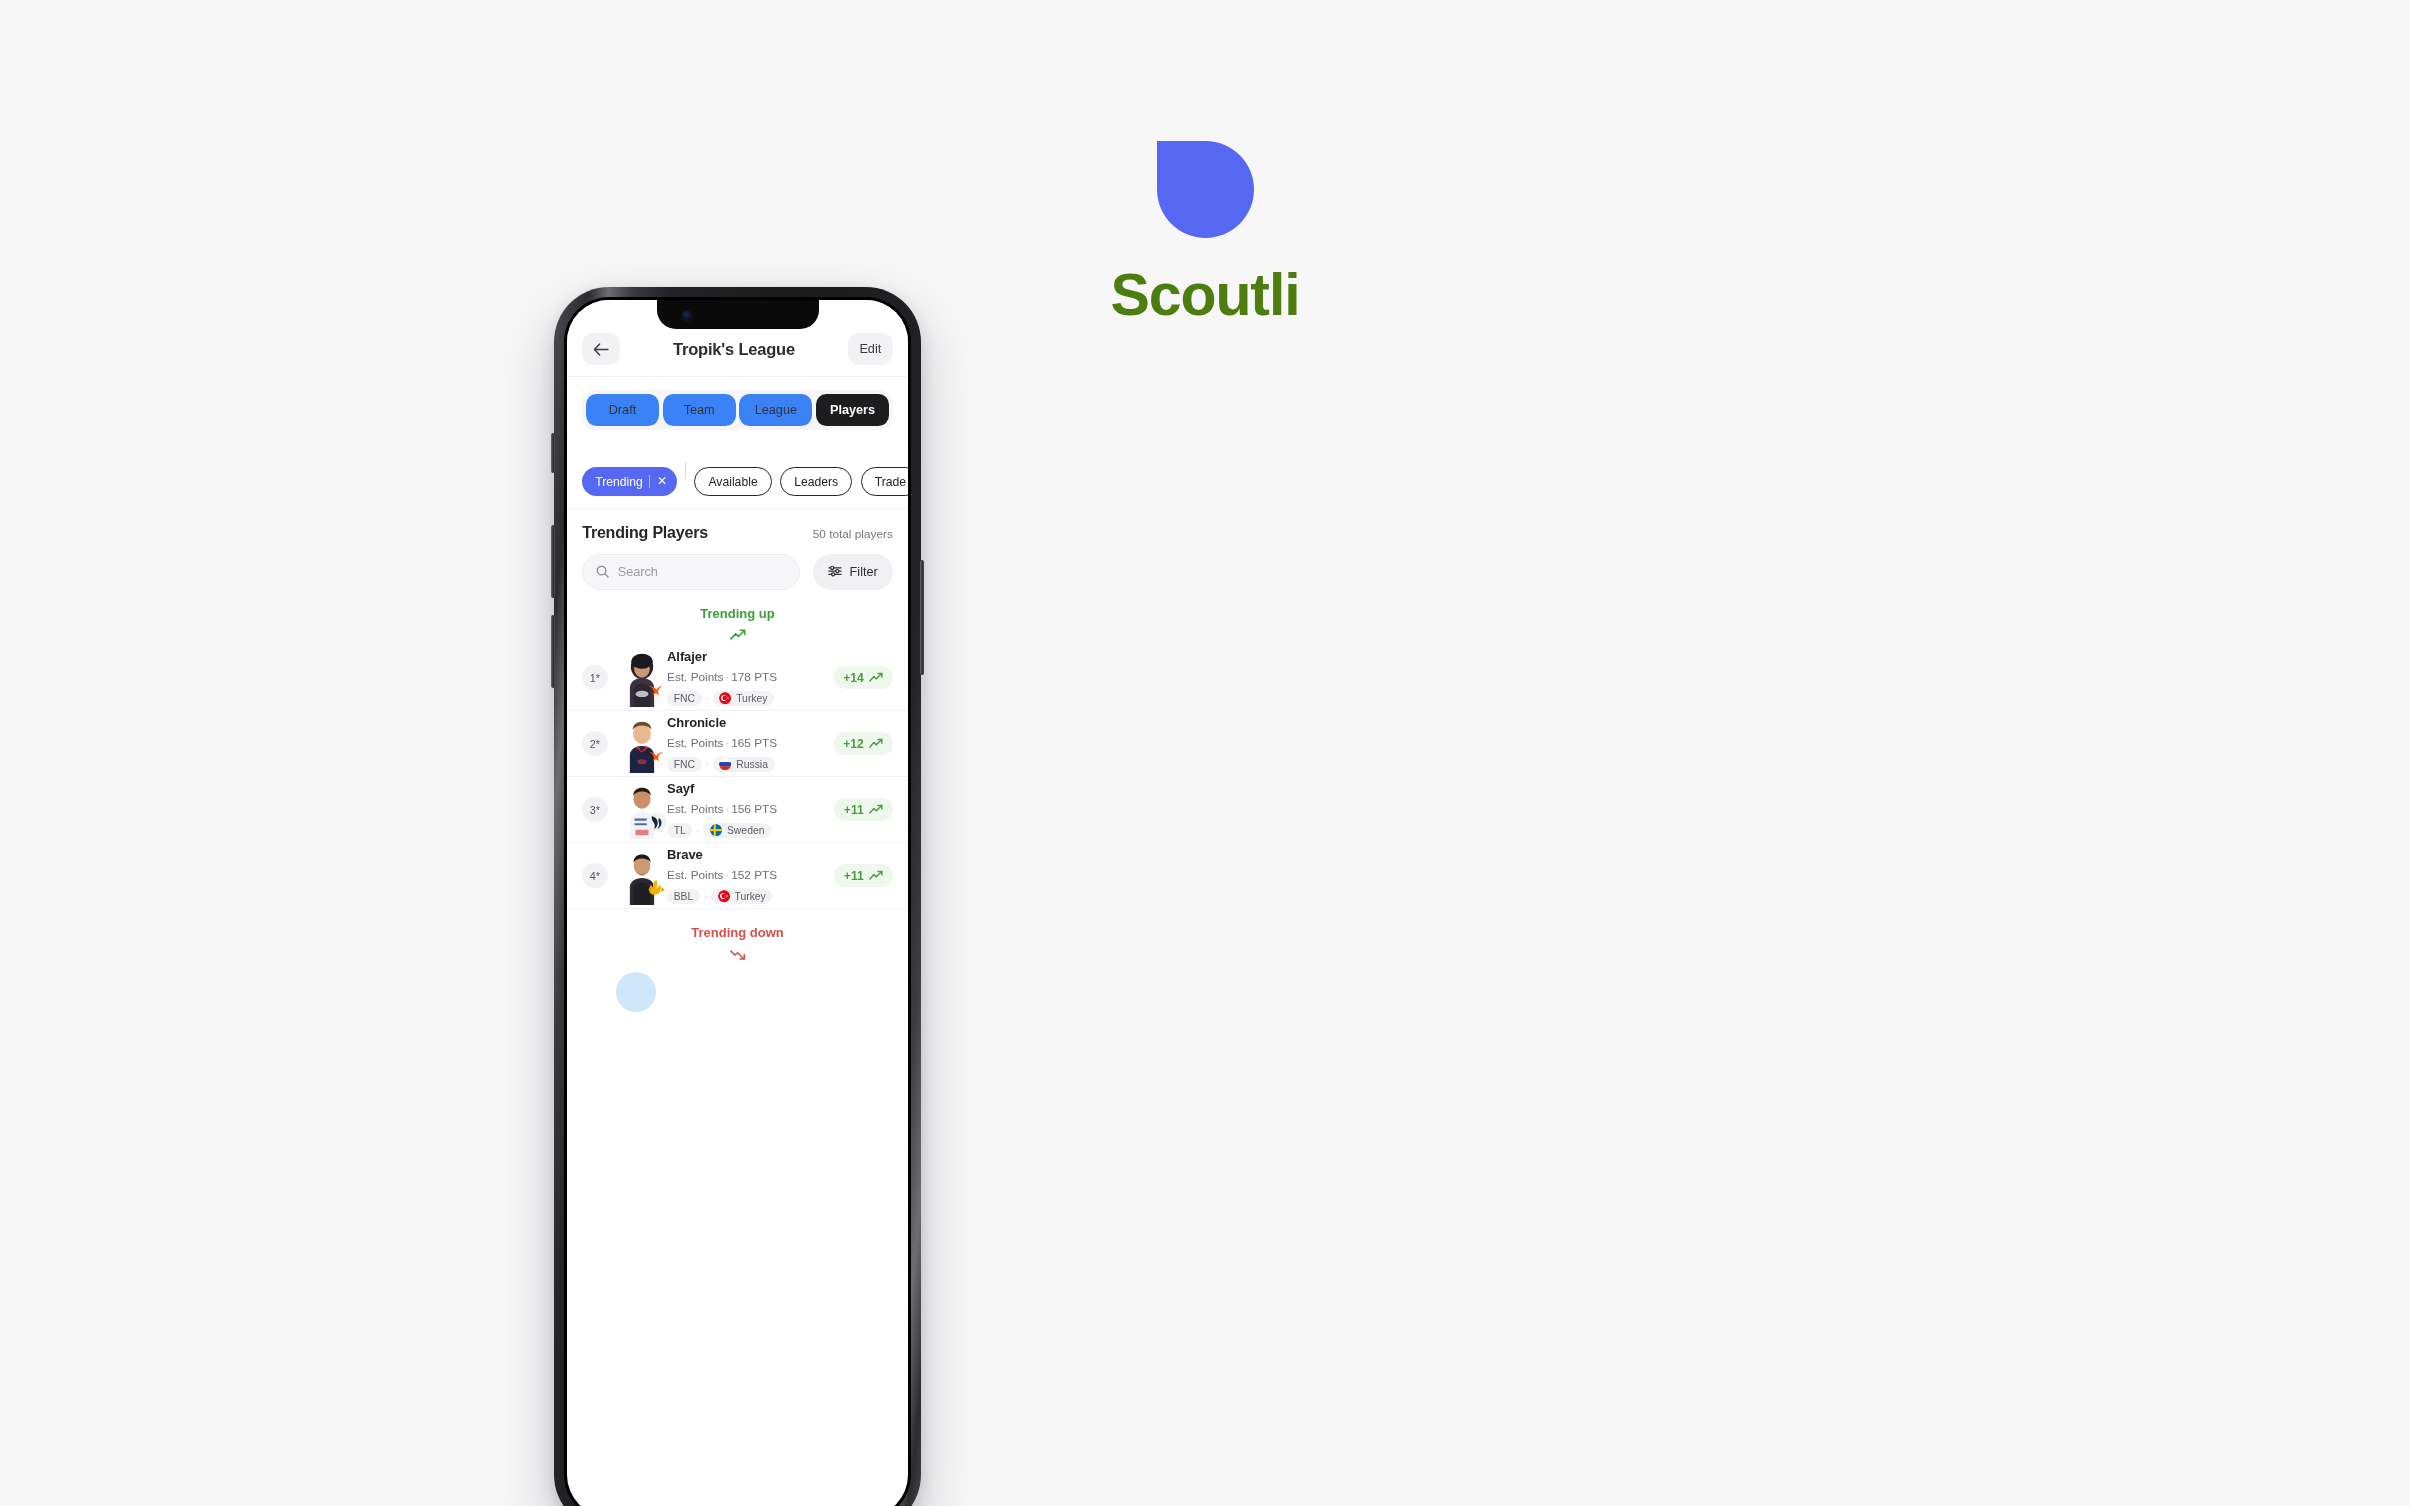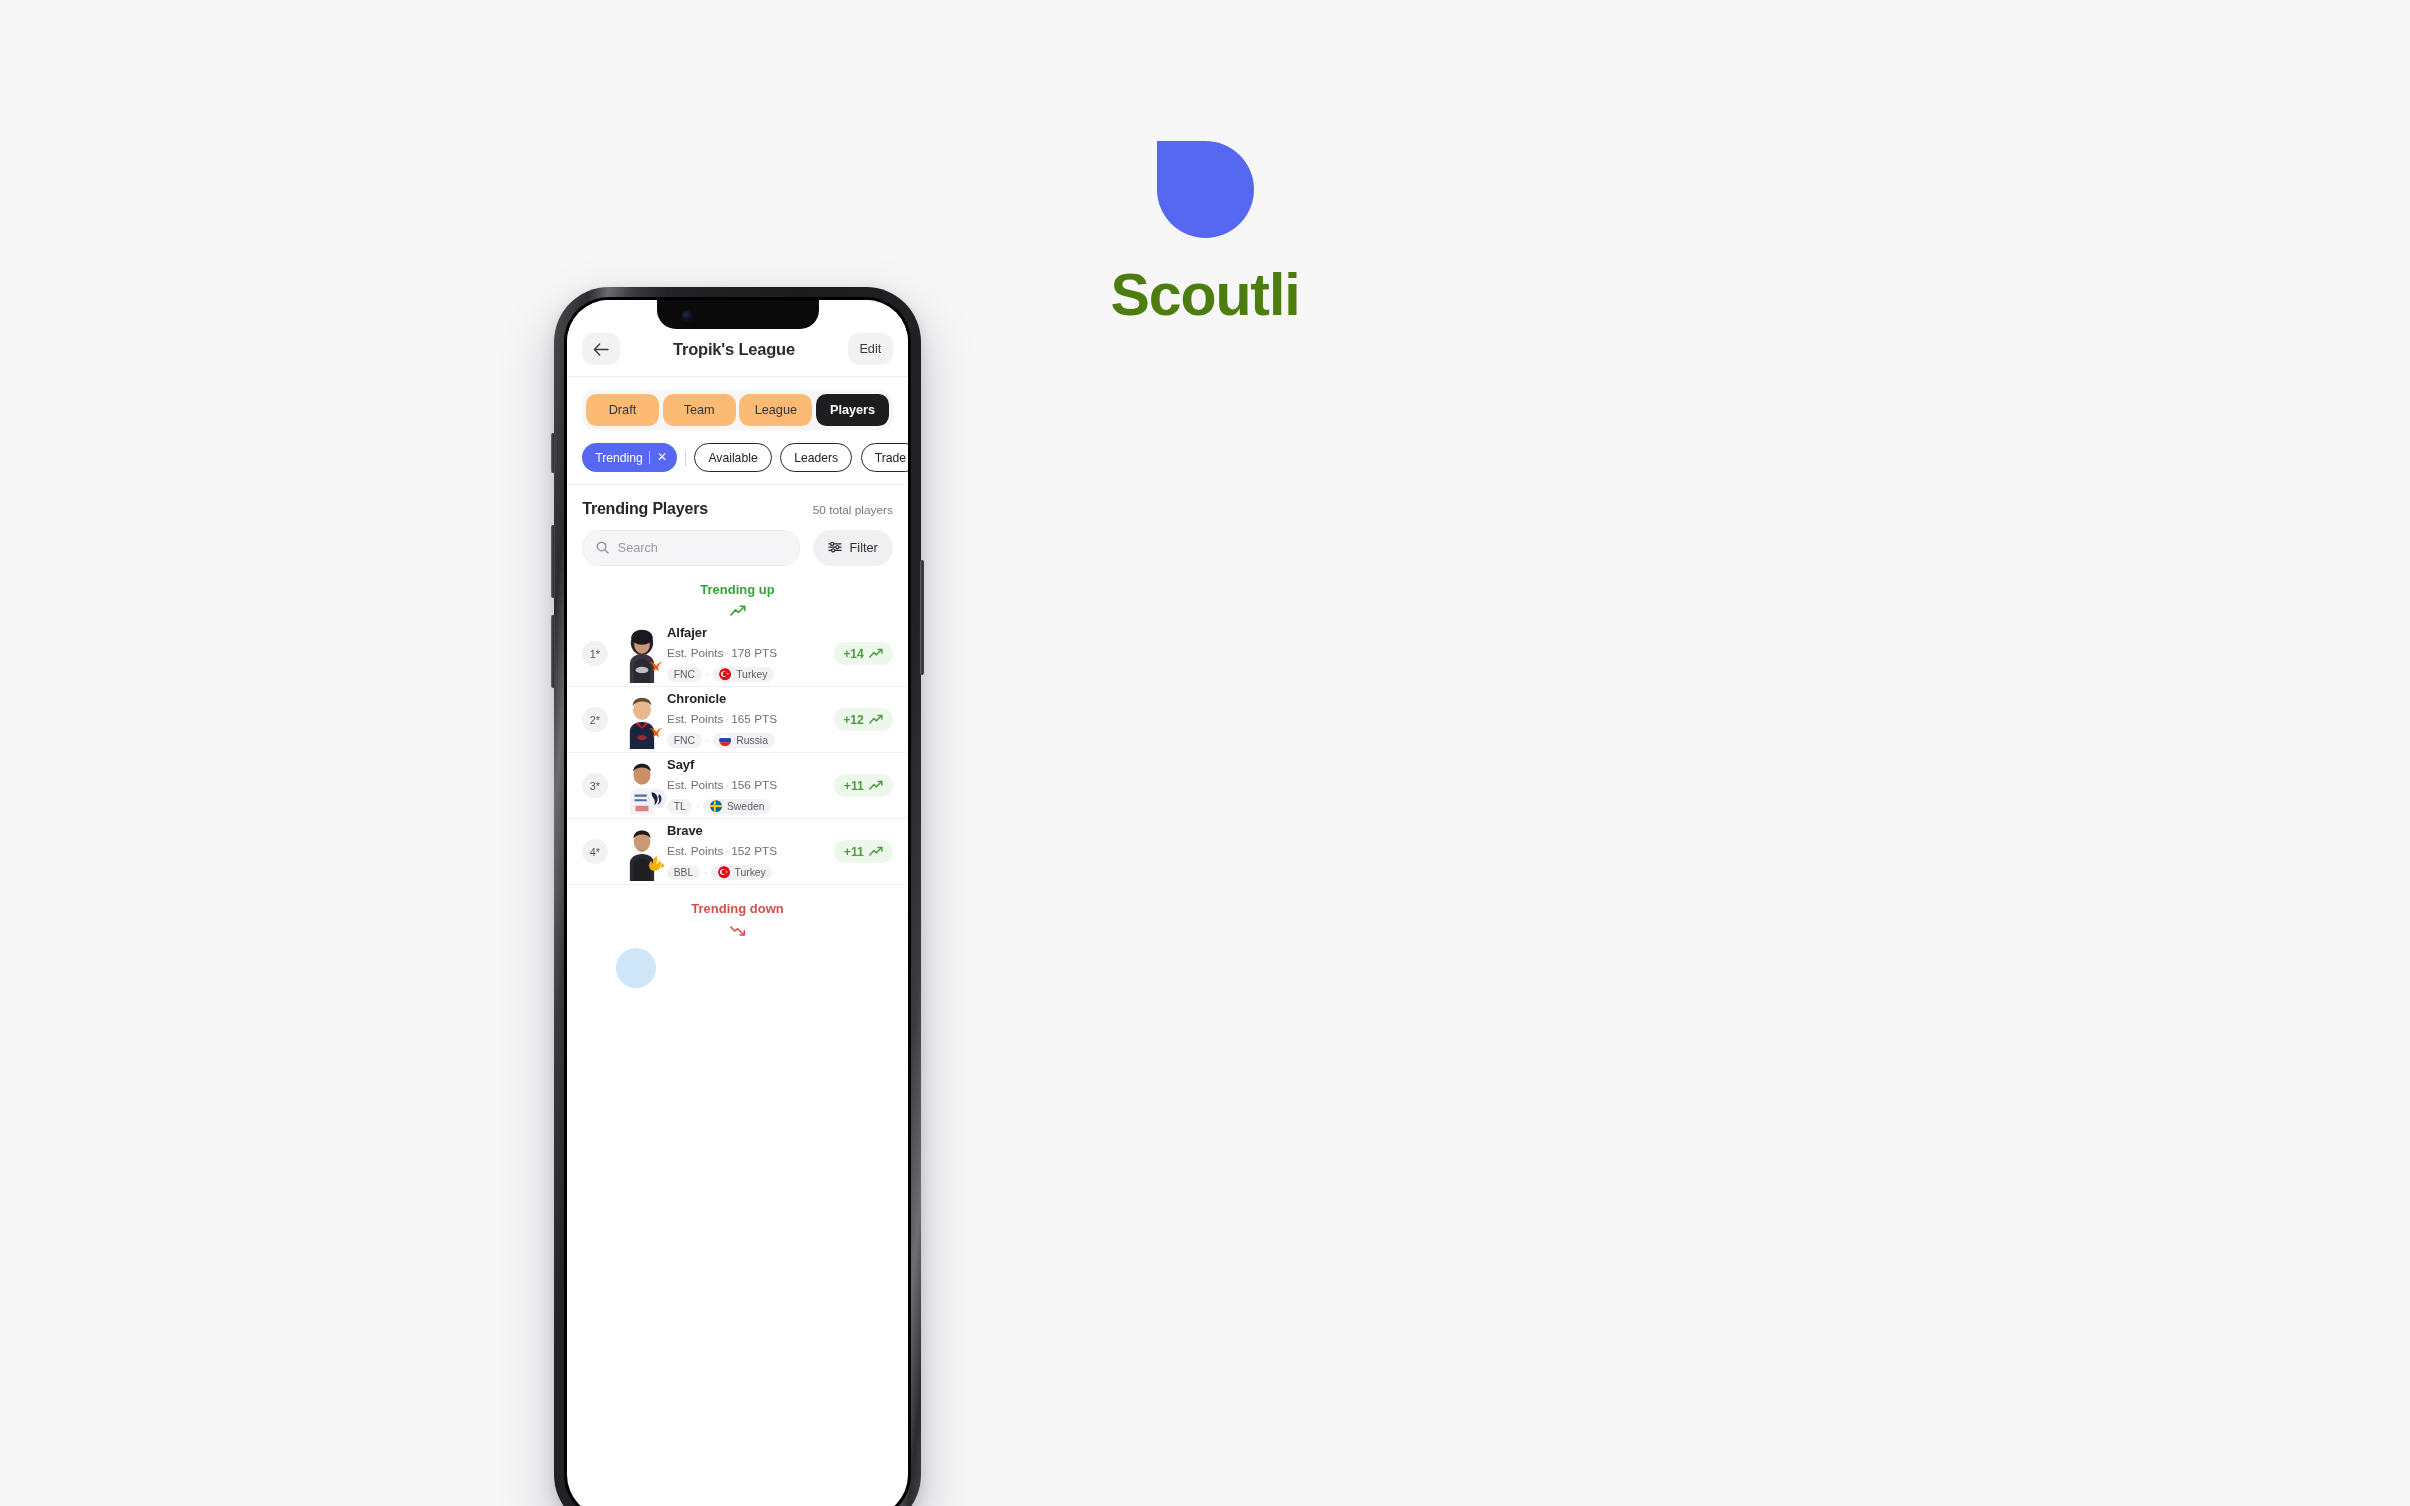--- a/index.html
+++ b/index.html
@@ -125,21 +125,21 @@
     padding: 3.8px;
     display: flex; gap: 3.8px;
   }
   .seg-tab {
     flex: 1;
     height: 32px;
     border-radius: 10.4px;
     display: flex; align-items: center; justify-content: center;
     font-size: 12.7px; font-weight: 500;
     color: #333337;
-    background: #fdba74;
+    background: #3b82f6;
     white-space: nowrap;
   }
   .seg-tab.active {
     background: #1d1d1f;
     color: #fff;
     font-weight: 600;
   }
 
   
   #chips-row {
@@ -150,20 +150,21 @@
     overflow: hidden;
   }
   .chip {
     height: 29px;
     border-radius: 15px;
     display: flex; align-items: center; gap: 6.6px;
     padding: 0 13px;
     font-size: 12.2px; font-weight: 500;
     white-space: nowrap;
     flex: none;
+    margin-top: 24px;
   }
   .chip.active {
     background: #5668f2;
     color: #fff;
     padding-right: 9.4px;
   }
   .chip.outline {
     background: #fff;
     color: #232327;
     border: 1.1px solid #25252a;

